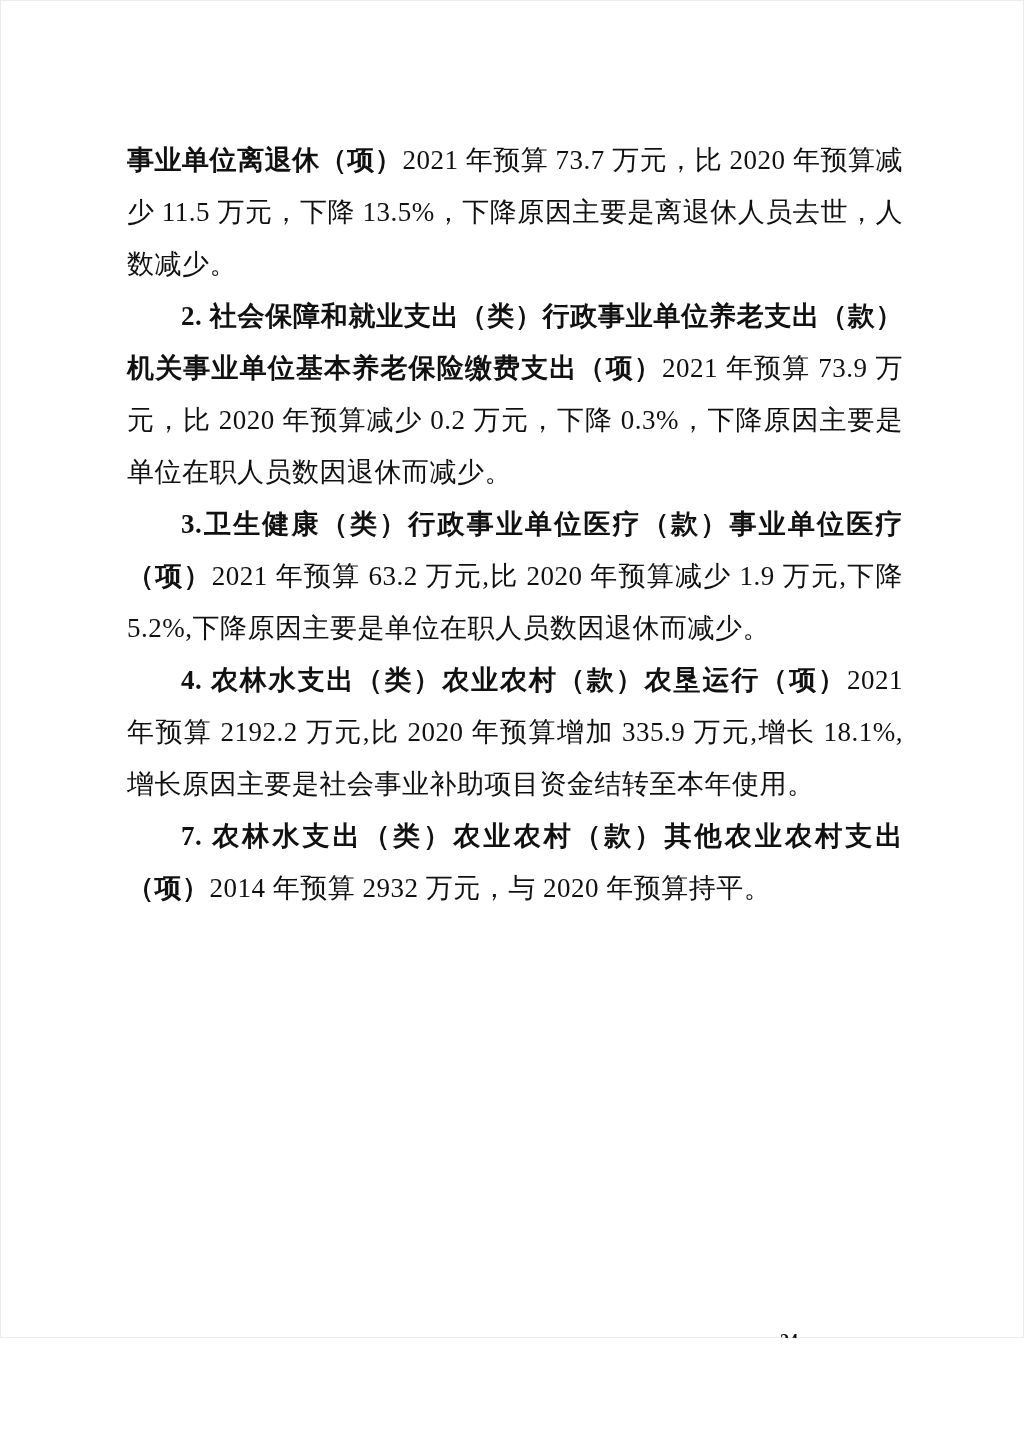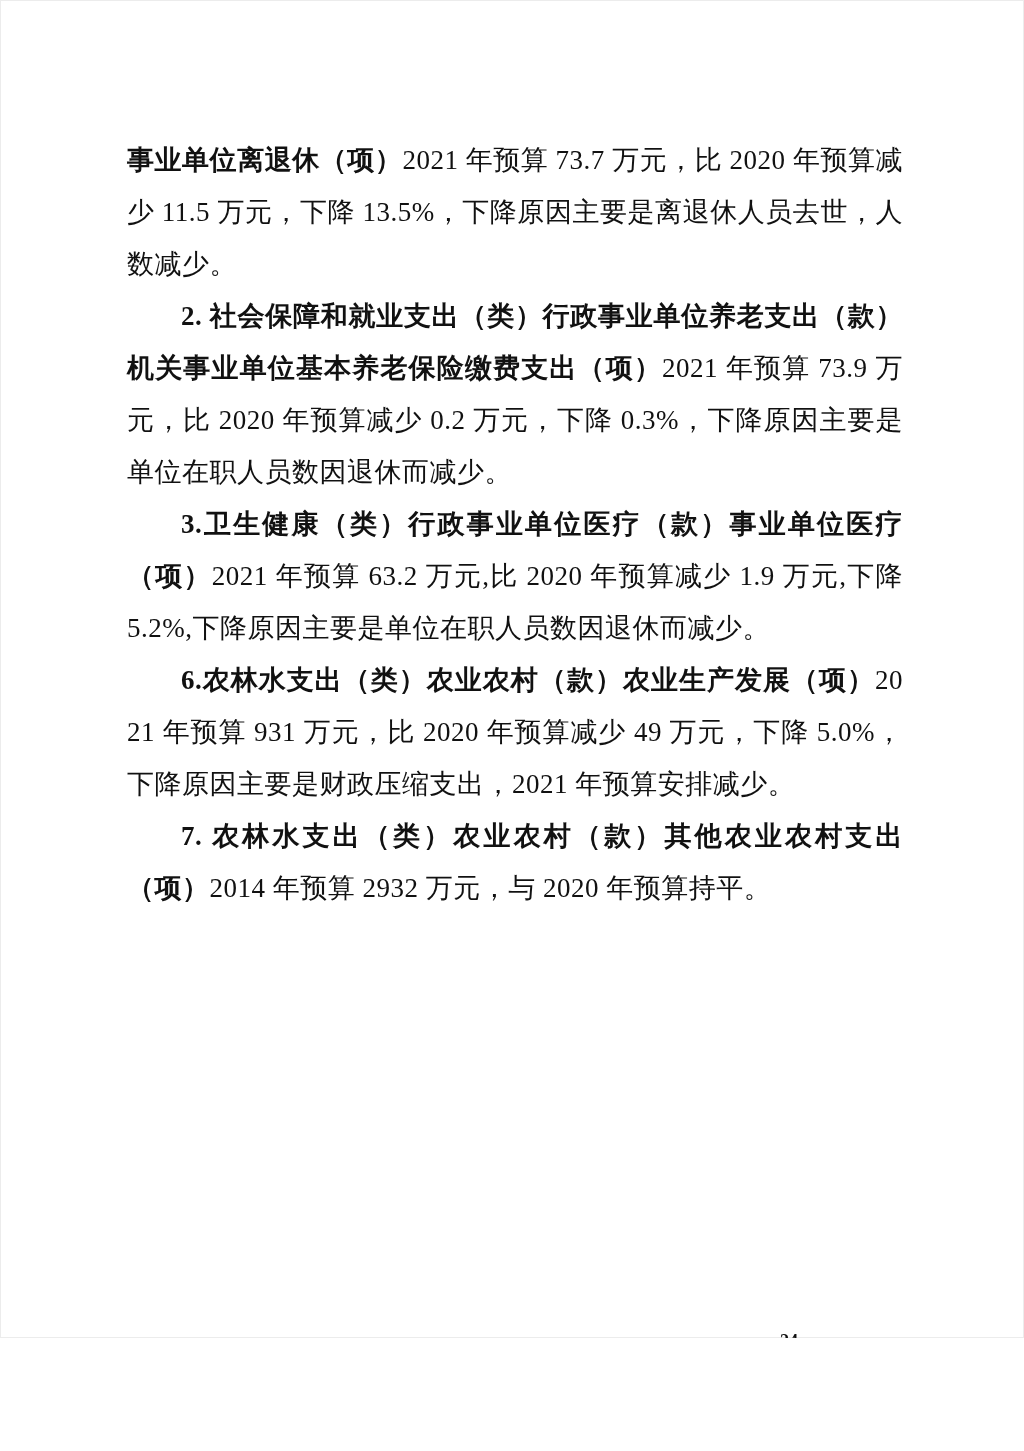--- a/index.html
+++ b/index.html
@@ -52,21 +52,21 @@
 <body>
 
 <div class="page">
   <div class="doc-body">
   <p class="para"><span class="para-bold">事业单位离退休（项）</span><span class="para-text">2021 年预算 73.7 万元，比 2020 年预算减少 11.5 万元，下降 13.5%，下降原因主要是离退休人员去世，人数减少。</span></p>
 
   <p class="para indented"><span class="para-bold">2. 社会保障和就业支出（类）行政事业单位养老支出（款）机关事业单位基本养老保险缴费支出（项）</span><span class="para-text">2021 年预算 73.9 万元，比 2020 年预算减少 0.2 万元，下降 0.3%，下降原因主要是单位在职人员数因退休而减少。</span></p>
 
   <p class="para indented"><span class="para-bold">3.卫生健康（类）行政事业单位医疗（款）事业单位医疗（项）</span><span class="para-text">2021 年预算 63.2 万元,比 2020 年预算减少 1.9 万元,下降 5.2%,下降原因主要是单位在职人员数因退休而减少。</span></p>
 
+  <p class="para indented"><span class="para-bold">4. 农林水支出（类）农业农村（款）农垦运行（项）</span><span class="para-text">2021 年预算 2192.2 万元,比 2020 年预算增加 335.9 万元,增长 18.1%,增长原因主要是社会事业补助项目资金结转至本年使用。</span></p>
 
 
-  <p class="para indented"><span class="para-bold">6.农林水支出（类）农业农村（款）农业生产发展（项）</span><span class="para-text">2021 年预算 931 万元，比 2020 年预算减少 49 万元，下降 5.0%，下降原因主要是财政压缩支出，2021 年预算安排减少。</span></p>
 
   <p class="para indented"><span class="para-bold">7. 农林水支出（类）农业农村（款）其他农业农村支出（项）</span><span class="para-text">2014 年预算 2932 万元，与 2020 年预算持平。</span></p>
 
 </div>
   <div class="page-number">24</div>
 </div>
 
 </body></html>

